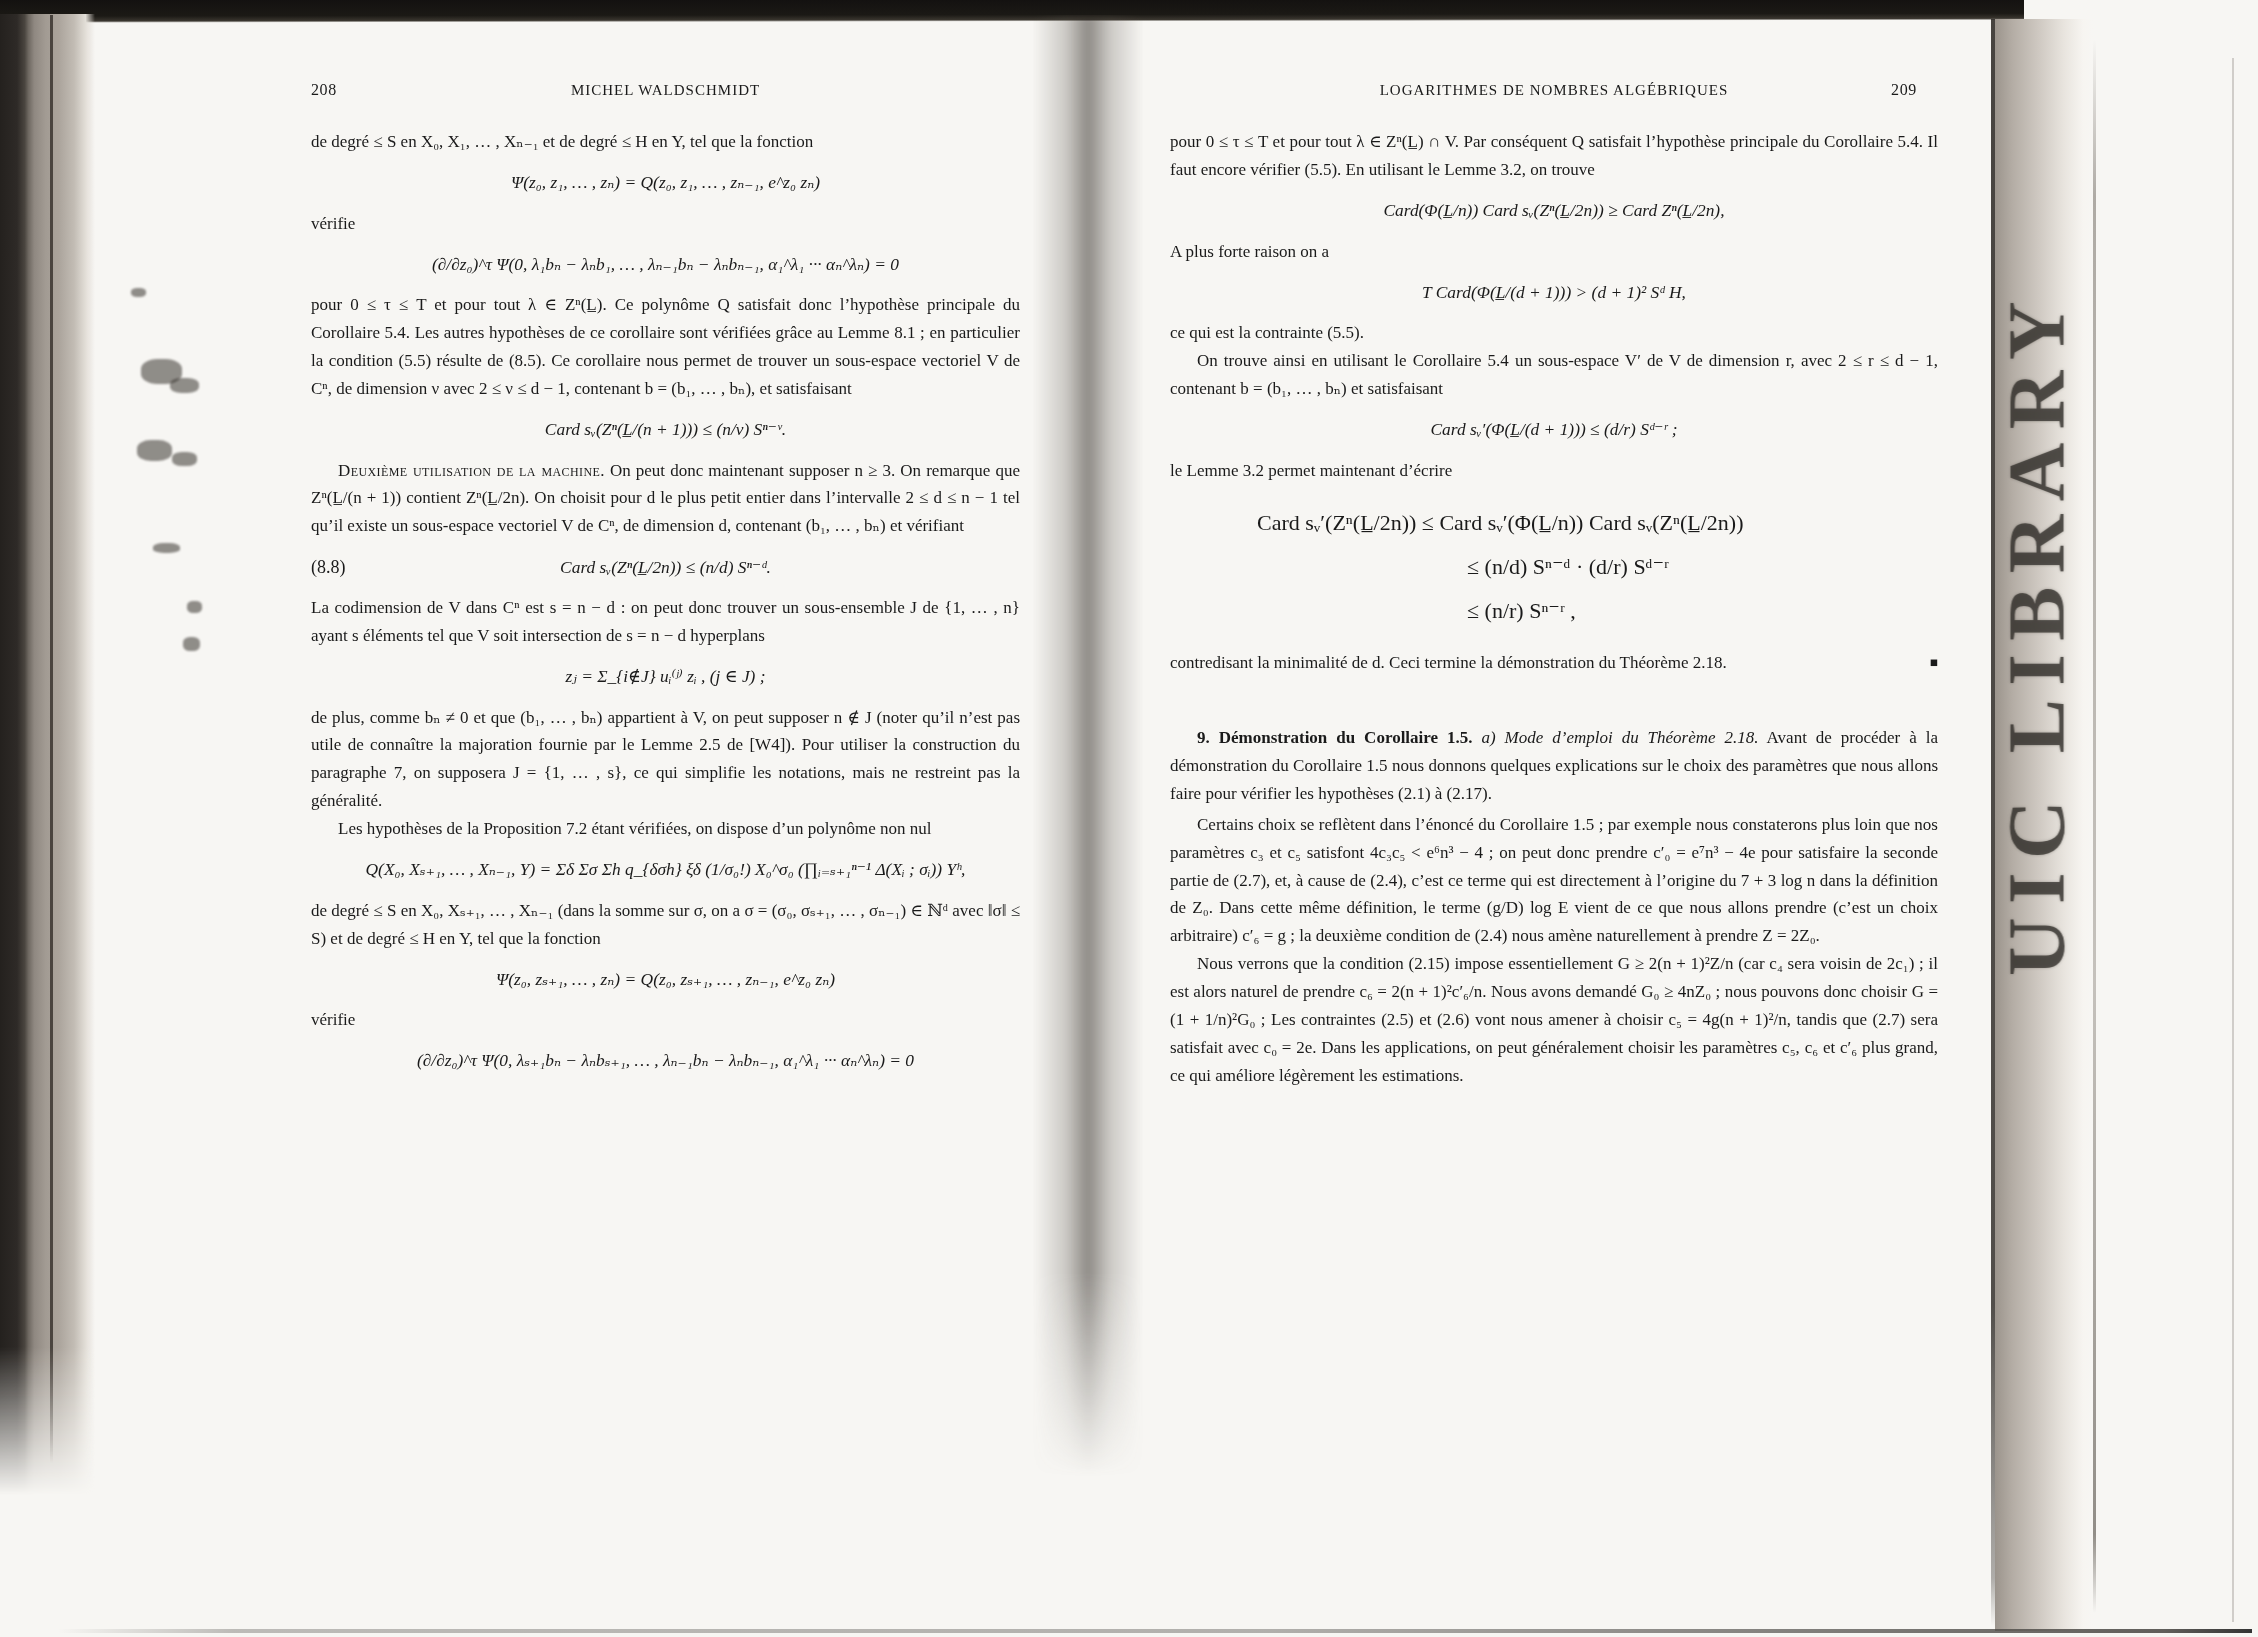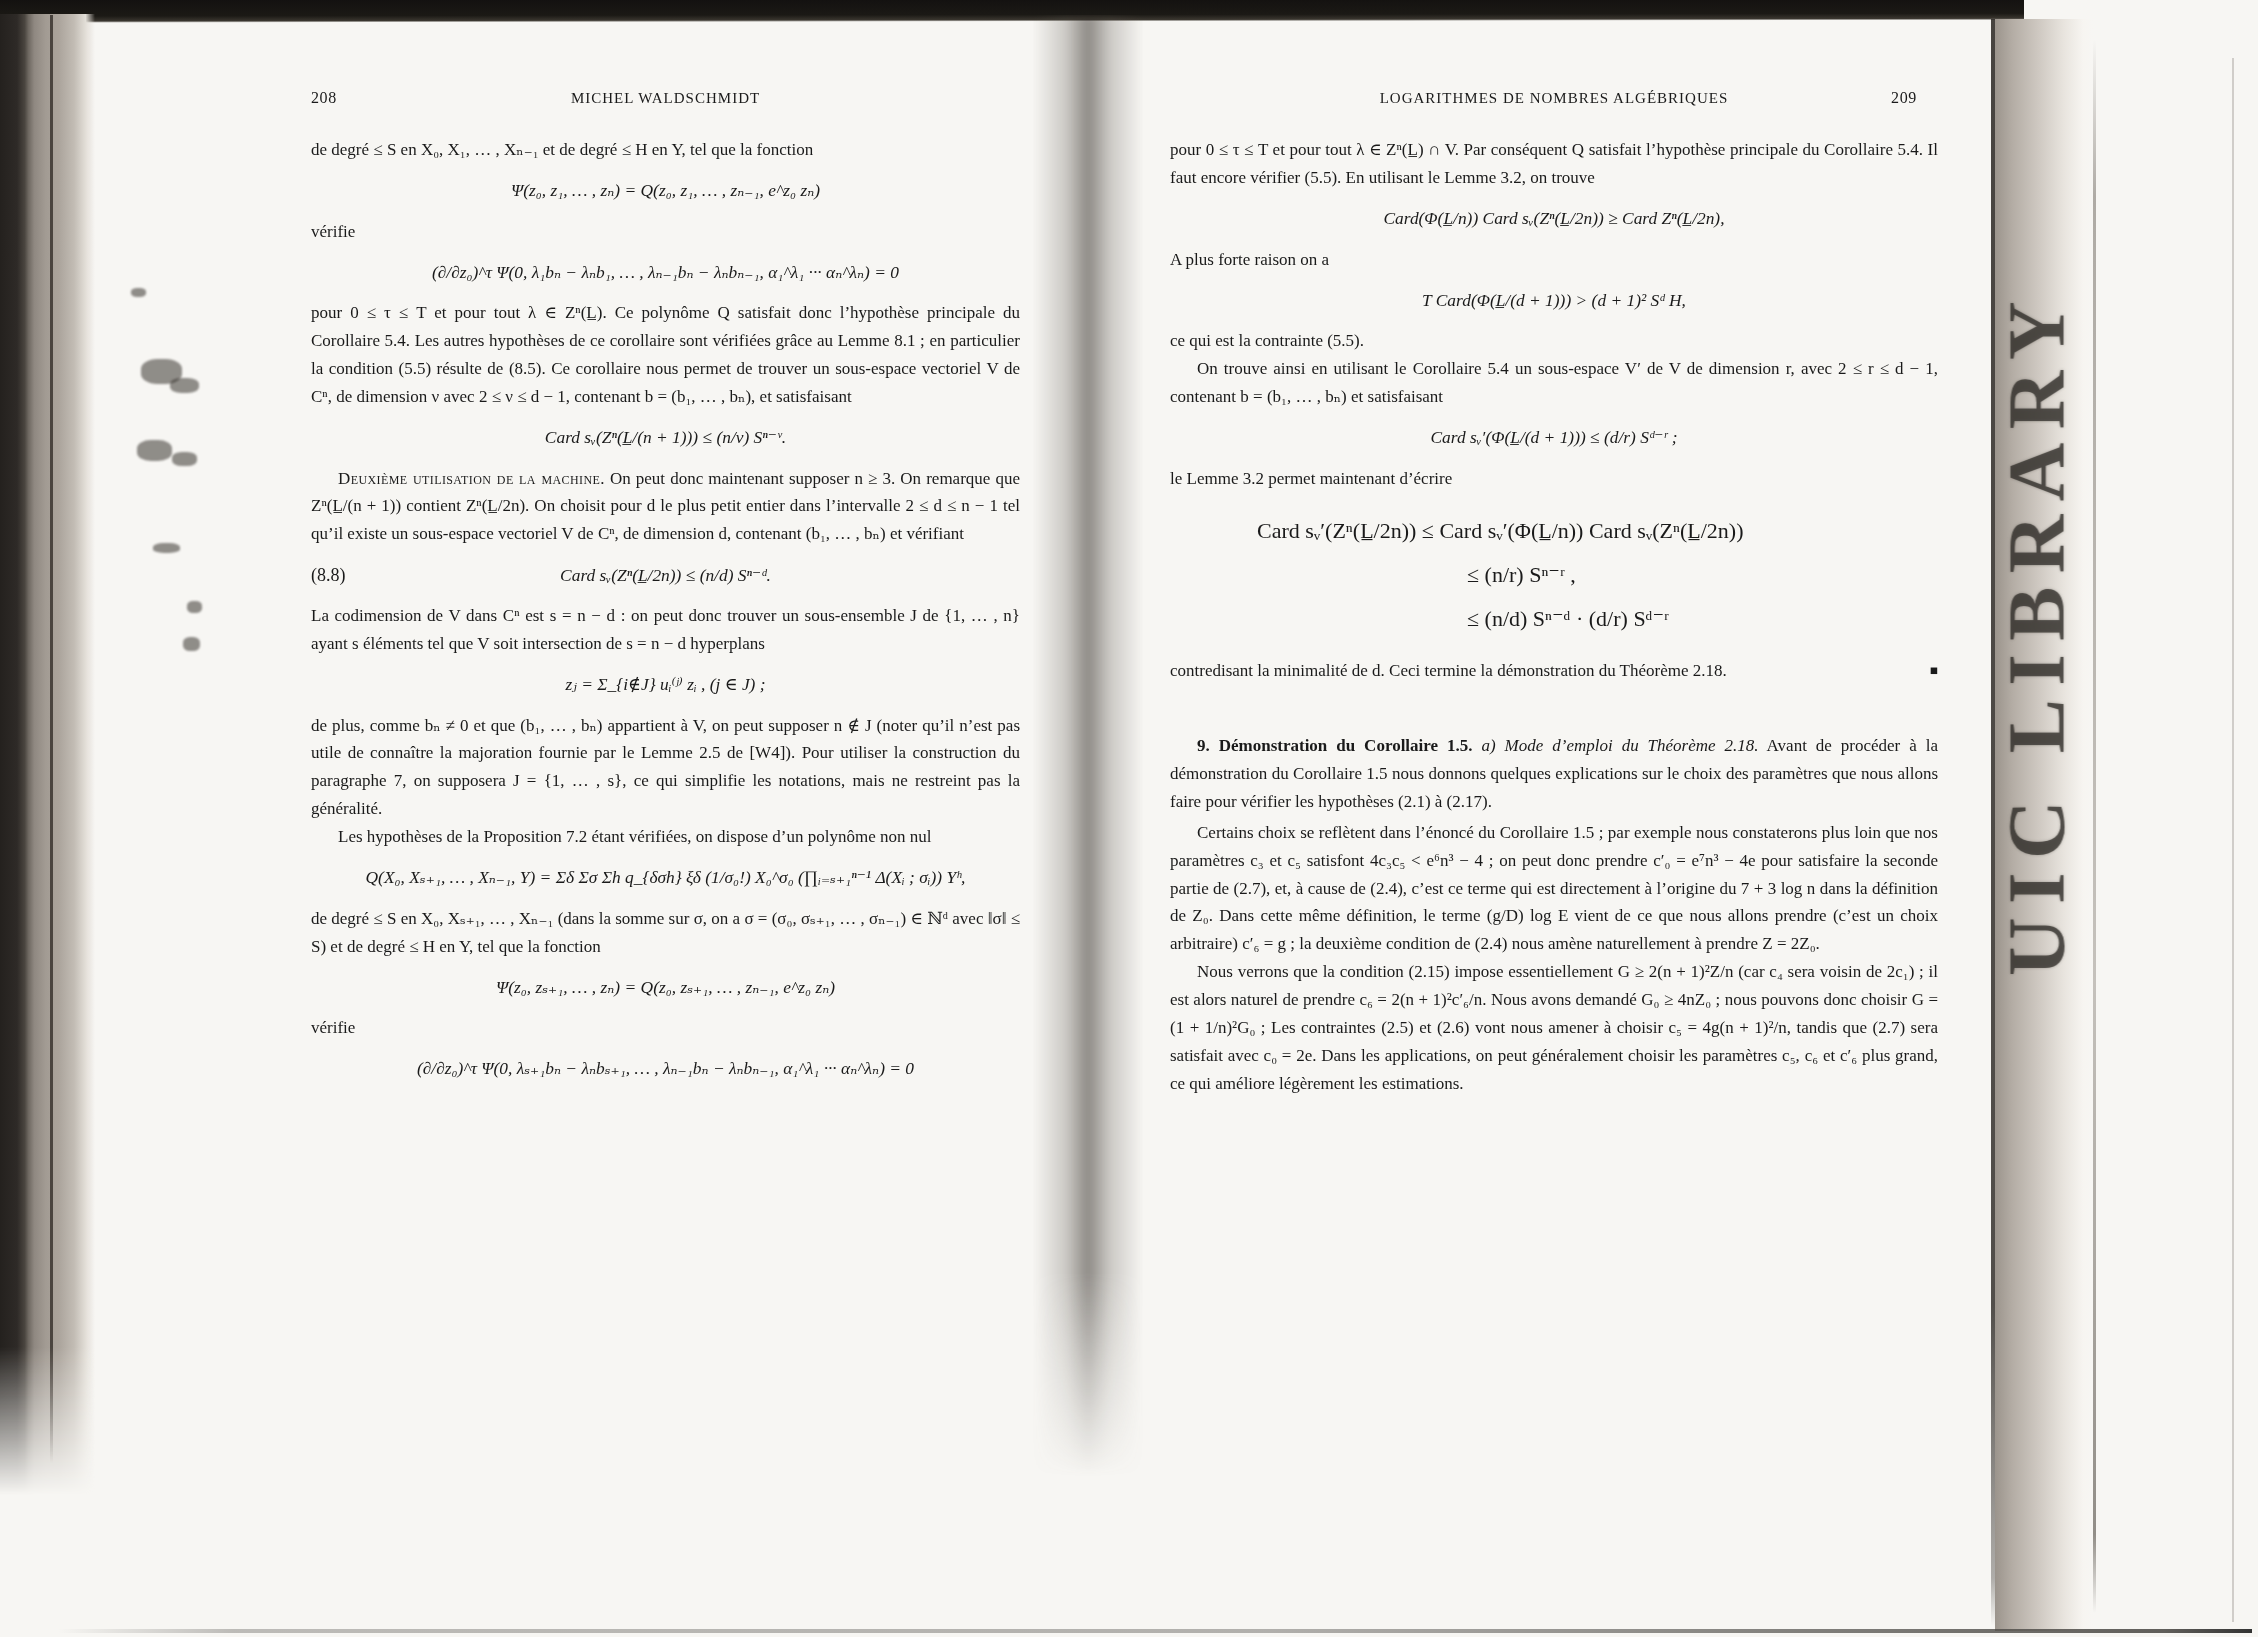--- a/index.html
+++ b/index.html
@@ -35,21 +35,21 @@
   .far-edge{position:absolute;left:2232px;top:58px;width:1.9px;height:1564px;background:rgba(160,156,150,.45);}
   .bottom-line{position:absolute;left:58px;top:1629px;width:2194px;height:3.9px;
     background:linear-gradient(to right,rgba(130,128,124,0) 0%,rgba(130,128,124,.5) 8%,rgba(120,118,114,.55) 55%,rgba(70,68,64,.85) 96%,#333 100%);}
   .stamp{position:absolute;left:2037px;top:632px;
     transform:translate(-50%,-50%) rotate(-90deg);
     font-weight:700;font-size:81px;letter-spacing:13.5px;white-space:nowrap;
     color:rgba(45,42,38,.72);filter:blur(0.6px);
     text-shadow:0 0 2.9px rgba(45,42,38,.35);}
   .smudge{position:absolute;background:rgba(40,35,30,.5);filter:blur(1.2px);border-radius:40%;}
   
-  .col{position:absolute;top:89px;}
+  .col{position:absolute;top:81px;}
   .col-left{left:311px;width:709px;}
   .col-right{left:1170px;width:768px;}
   .pghead{display:flex;align-items:baseline;font-size:16px;letter-spacing:0.6px;margin-bottom:29px;}
   .pghead .side{width:68px;flex:none;}
   .pghead .mid{flex:1;text-align:center;font-size:15px;letter-spacing:1px;}
   .pghead .right-side{text-align:center;}
   p{font-size:17px;line-height:1.64;text-align:justify;margin:0;}
   .indent{text-indent:27px;}
   .sp-sm{margin-top:3px;}
   .sp-lg{margin-top:47px;}
@@ -130,22 +130,22 @@
   <div class="formula">Card(Φ(L̲/n)) Card sᵥ(Zⁿ(L̲/2n)) ≥ Card Zⁿ(L̲/2n),</div>
   <p>A plus forte raison on a</p>
   <div class="formula">T Card(Φ(L̲/(d + 1))) &gt; (d + 1)² Sᵈ H,</div>
   <p>ce qui est la contrainte (5.5).</p>
   <p class="indent">On trouve ainsi en utilisant le Corollaire 5.4 un sous-espace V′ de V de dimension r, avec 2 ≤ r ≤ d − 1, contenant b = (b₁, … , bₙ) et satisfaisant</p>
   <div class="formula">Card sᵥ′(Φ(L̲/(d + 1))) ≤ (d/r) Sᵈ⁻ʳ ;</div>
   <p>le Lemme 3.2 permet maintenant d’écrire</p>
 
   <div class="f-lines">
     <div>Card sᵥ′(Zⁿ(L̲/2n)) ≤ Card sᵥ′(Φ(L̲/n)) Card sᵥ(Zⁿ(L̲/2n))</div>
+    <div class="cont">≤ (n/d) Sⁿ⁻ᵈ · (d/r) Sᵈ⁻ʳ</div>
     <div class="cont">≤ (n/r) Sⁿ⁻ʳ ,</div>
-    <div class="cont">≤ (n/d) Sⁿ⁻ᵈ · (d/r) Sᵈ⁻ʳ</div>
   </div>
 
   <p><span>contredisant la minimalité de d. Ceci termine la démonstration du Théorème 2.18.</span><span class="qed">■</span></p>
 
   <p class="indent sp-lg"><span class="lead-bold">9. Démonstration du Corollaire 1.5.</span><span class="lead-italic">  a) Mode d’emploi du Théorème 2.18.</span><span> Avant de procéder à la démonstration du Corollaire 1.5 nous donnons quelques explications sur le choix des paramètres que nous allons faire pour vérifier les hypothèses (2.1) à (2.17).</span></p>
 
   <p class="indent sp-sm">Certains choix se reflètent dans l’énoncé du Corollaire 1.5 ; par exemple nous constaterons plus loin que nos paramètres c₃ et c₅ satisfont 4c₃c₅ &lt; e⁶n³ − 4 ; on peut donc prendre c′₀ = e⁷n³ − 4e pour satisfaire la seconde partie de (2.7), et, à cause de (2.4), c’est ce terme qui est directement à l’origine du 7 + 3 log n dans la définition de Z₀. Dans cette même définition, le terme (g/D) log E vient de ce que nous allons prendre (c’est un choix arbitraire) c′₆ = g ; la deuxième condition de (2.4) nous amène naturellement à prendre Z = 2Z₀.</p>
   <p class="indent">Nous verrons que la condition (2.15) impose essentiellement G ≥ 2(n + 1)²Z/n (car c₄ sera voisin de 2c₁) ; il est alors naturel de prendre c₆ = 2(n + 1)²c′₆/n. Nous avons demandé G₀ ≥ 4nZ₀ ; nous pouvons donc choisir G = (1 + 1/n)²G₀ ; Les contraintes (2.5) et (2.6) vont nous amener à choisir c₅ = 4g(n + 1)²/n, tandis que (2.7) sera satisfait avec c₀ = 2e. Dans les applications, on peut généralement choisir les paramètres c₅, c₆ et c′₆ plus grand, ce qui améliore légèrement les estimations.</p>
 </div>
 

